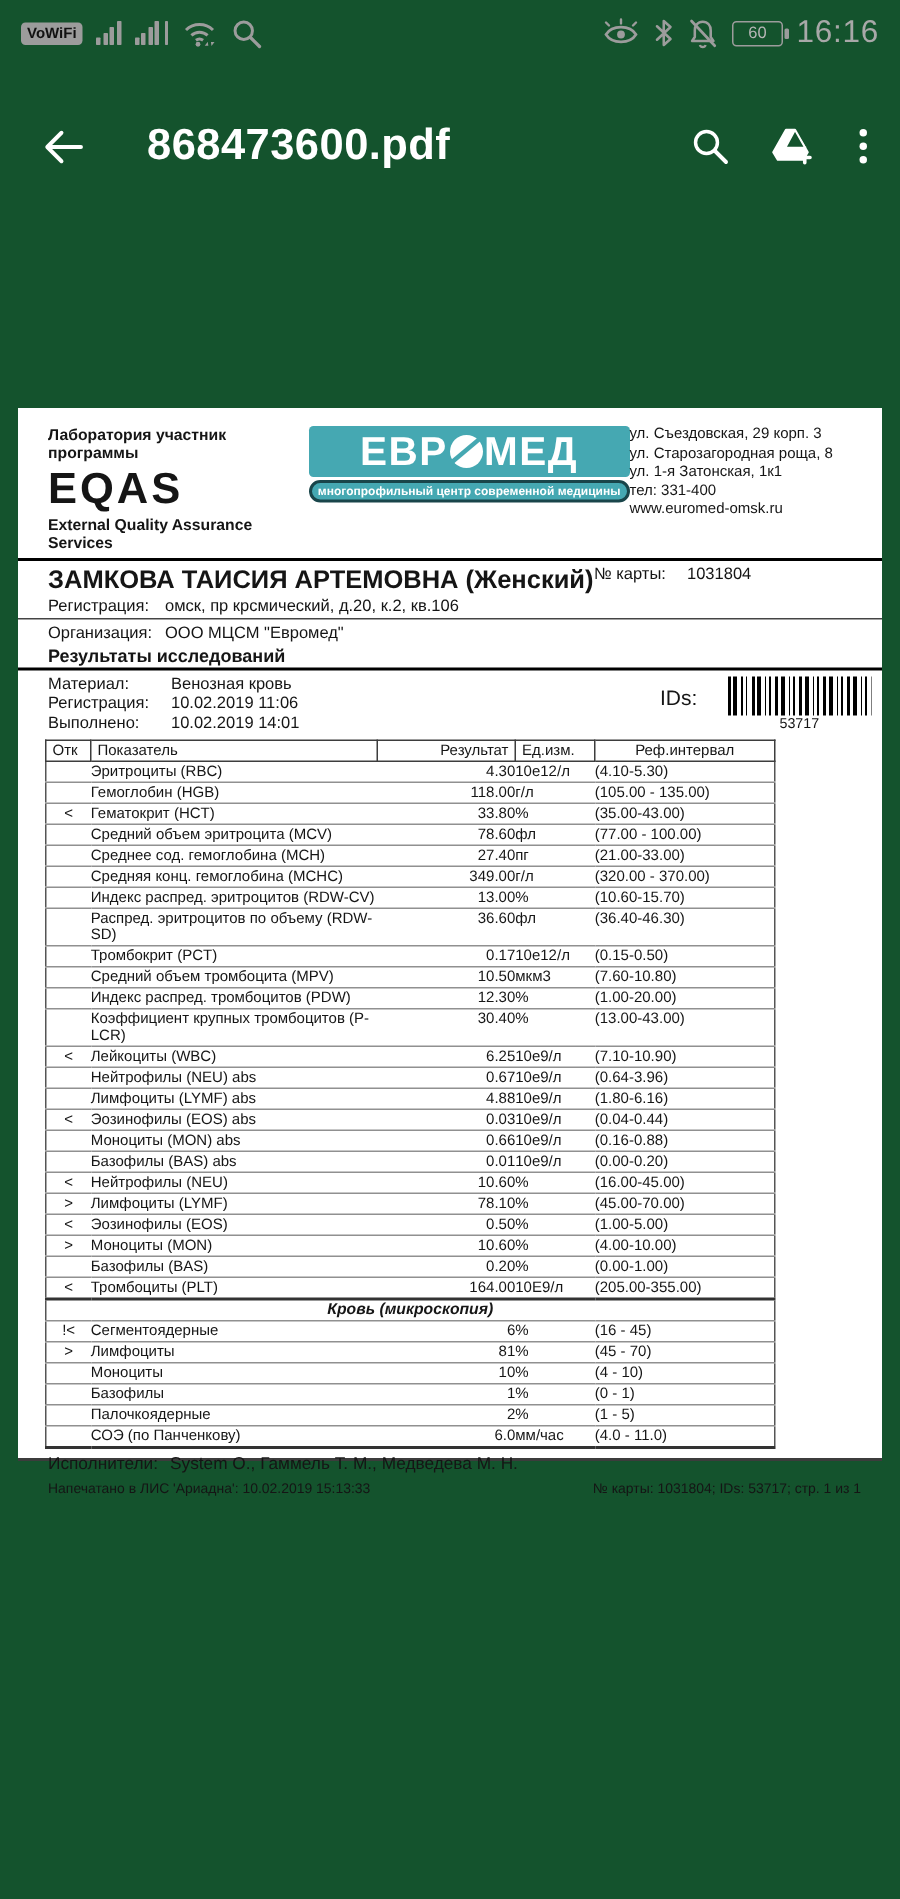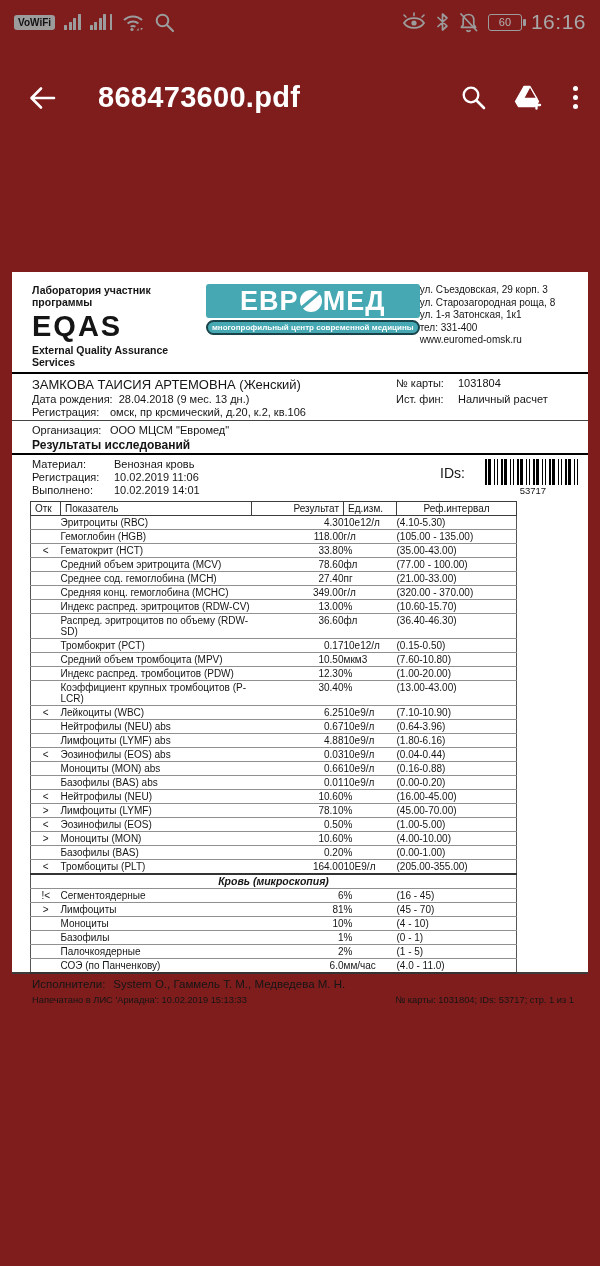--- a/index.html
+++ b/index.html
@@ -1,18 +1,18 @@
 <!DOCTYPE html>
 <html><head>
 <meta charset="utf-8">
 <style>
   * { margin:0; padding:0; box-sizing:border-box; }
   html,body { background:#000; }
   body { font-family:"Liberation Sans","DejaVu Sans",sans-serif; }
-  .screen { position:relative; width:600px; height:1266px; background:#7f1d1d; overflow:hidden; }
+  .screen { position:relative; width:600px; height:1266px; background:#14532d; overflow:hidden; }
 
   
   .status-bar { position:absolute; top:0; left:0; width:600px; height:44px;
     display:flex; align-items:center; justify-content:space-between; padding:0 14px; color:#9c9c9c; }
   .sb-left, .sb-right { display:flex; align-items:center; gap:9px; }
   .vowifi-badge { background:#9c9c9c; color:#111; font-size:10px; font-weight:bold;
     border-radius:3px; padding:2px 4px; letter-spacing:0; }
   .sig { display:flex; align-items:flex-end; gap:1.5px; height:16px; }
   .sig i { display:block; width:3px; background:#9c9c9c; border-radius:0.5px; }
   .sig .b1{height:5px}.sig .b2{height:8px}.sig .b3{height:12px}.sig .b4{height:16px}
@@ -51,21 +51,21 @@
     background:#45a8b2; transform:rotate(-40deg); }
   .logo-tagline { margin-top:2px; background:#45a8b2; border:2px solid #19454a; border-radius:8px;
     color:#fff; font-size:8px; font-weight:bold; padding:1px 4px; white-space:nowrap; }
   .address-block { margin-left:auto; width:158px; font-size:10px; line-height:1.26; text-align:left; }
 
   .rule-thick { border-top:2px solid #000; }
   .rule-thin  { border-top:1px solid #444; }
 
   .patient { padding:3px 14px 0 20px; font-size:11px; }
   .p-row { display:flex; }
-  .p-name { font-size:13px; font-weight:normal; flex:1; }
+  .p-name { font-size:17px; font-weight:bold; flex:1; }
   .p-right { width:178px; display:flex; }
   .p-rlabel { width:62px; }
   .p-line { margin-top:1px; display:flex; }
   .p-label { width:78px; }
   .results-title { font-size:12px; font-weight:bold; margin:2px 0 1px 0; padding-left:20px; }
 
   .specimen { position:relative; padding:3px 14px 4px 20px; font-size:11px; }
   .s-line { display:flex; margin-bottom:1px; }
   .s-label { width:82px; }
   .barcode-wrap { position:absolute; top:4px; left:428px; display:flex; }
@@ -200,30 +200,20 @@
     <div class="rule-thick"></div>
 
     <div class="patient">
       <div class="p-row">
         <div class="p-name">ЗАМКОВА ТАИСИЯ АРТЕМОВНА (Женский)</div>
         <div class="p-right">
           <span class="p-rlabel">№ карты:</span>
           <span>1031804</span>
         </div>
       </div>
-      <div class="p-row" style="margin-top:1px;">
-        <div style="flex:1; display:flex;">
-          <span style="margin-right:6px;">Дата рождения:</span>
-          <span>28.04.2018 (9 мес. 13 дн.)</span>
-        </div>
-        <div class="p-right">
-          <span class="p-rlabel">Ист. фин:</span>
-          <span>Наличный расчет</span>
-        </div>
-      </div>
       <div class="p-line">
         <span class="p-label">Регистрация:</span>
         <span>омск, пр крсмический, д.20, к.2, кв.106</span>
       </div>
     </div>
 
     <div class="rule-thin" style="margin-top:2px;"></div>
 
     <div class="patient" style="padding-top:2px;">
       <div class="p-line">

